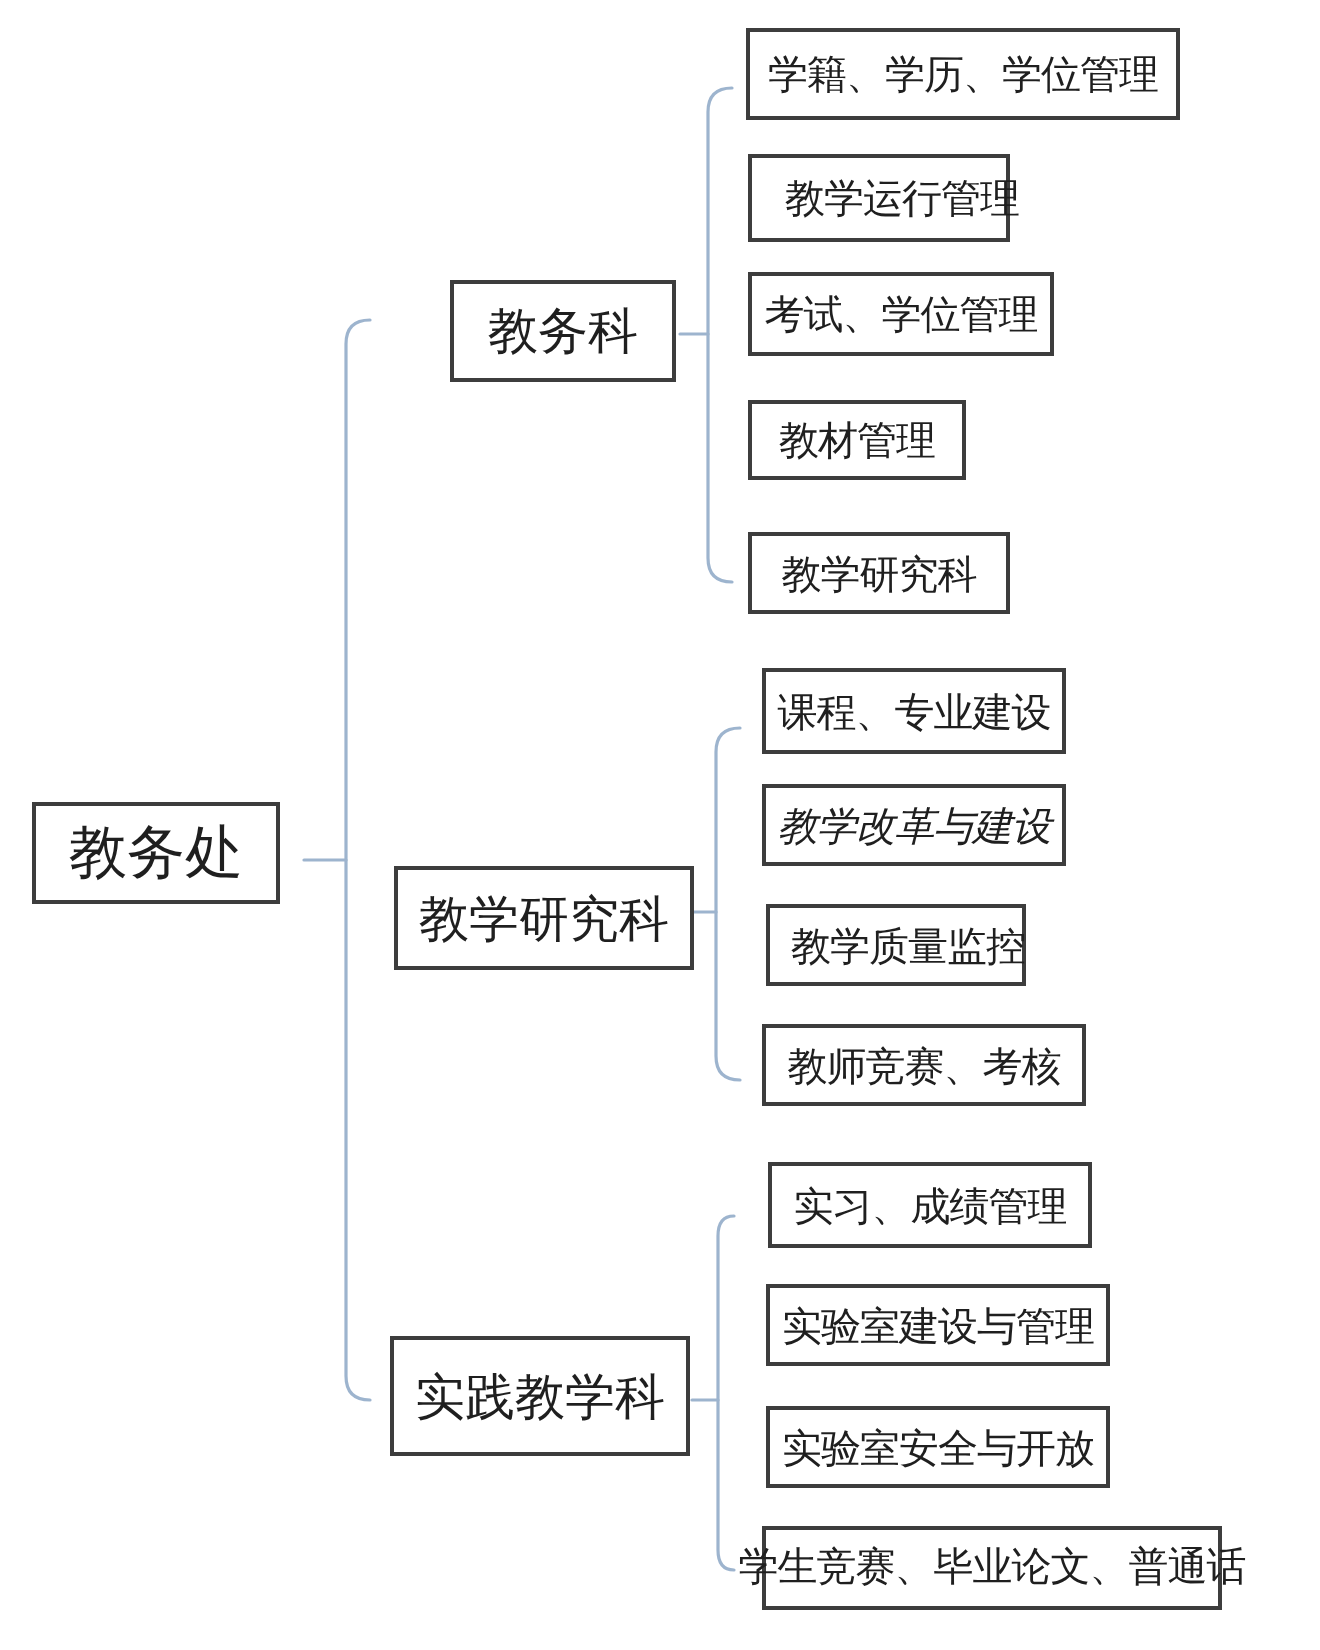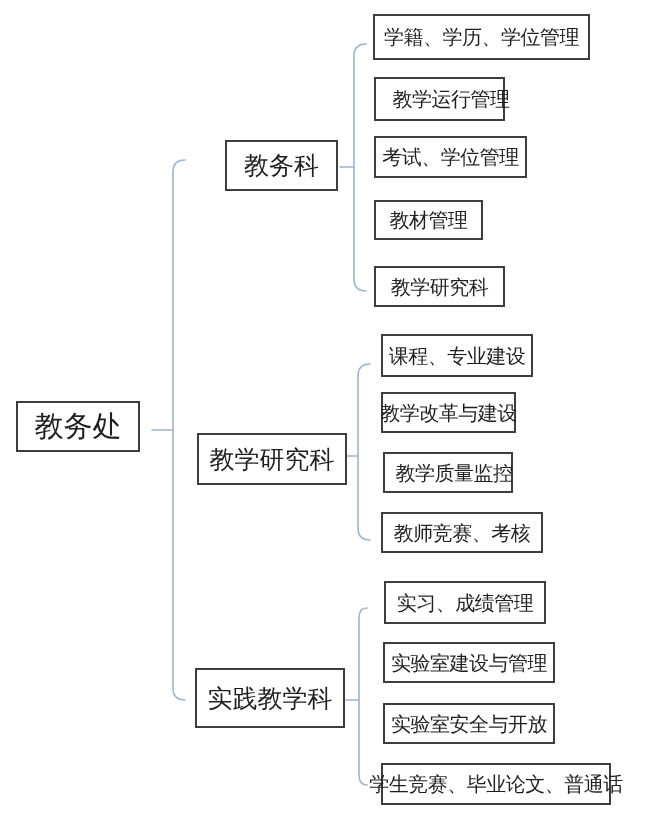--- a/index.html
+++ b/index.html
@@ -68,21 +68,21 @@
   <div class="box section-box" style="left:197px; top:433px; width:150px; height:52px;">教学研究科</div>
   <div class="box section-box" style="left:195px; top:668px; width:150px; height:60px;">实践教学科</div>
 
   <div class="box item-box" style="left:373px; top:14px;  width:217px; height:46px;text-align:right;">学籍、学历、学位管理</div>
   <div class="box item-box" style="left:374px; top:77px;  width:131px; height:44px;padding-left:23px;">教学运行管理</div>
   <div class="box item-box" style="left:374px; top:136px; width:153px; height:42px;">考试、学位管理</div>
   <div class="box item-box" style="left:374px; top:200px; width:109px; height:40px;">教材管理</div>
   <div class="box item-box" style="left:374px; top:266px; width:131px; height:41px;">教学研究科</div>
 
   <div class="box item-box" style="left:381px; top:334px; width:152px; height:43px;">课程、专业建设</div>
-  <div class="box item-box" style="left:381px; top:392px; width:135px; height:41px;">教学改革与建设</div>
+  <div class="box item-box" style="left:381px; top:392px; width:152px; height:41px;font-style:italic;">教学改革与建设</div>
   <div class="box item-box" style="left:383px; top:452px; width:130px; height:41px;padding-left:12px;">教学质量监控</div>
   <div class="box item-box" style="left:381px; top:512px; width:162px; height:41px;">教师竞赛、考核</div>
 
   <div class="box item-box" style="left:384px; top:581px; width:162px; height:43px;">实习、成绩管理</div>
   <div class="box item-box" style="left:383px; top:642px; width:172px; height:41px;">实验室建设与管理</div>
   <div class="box item-box" style="left:383px; top:703px; width:172px; height:41px;">实验室安全与开放</div>
   <div class="box item-box" style="left:381px; top:763px; width:230px; height:42px;font-family:Liberation Serif, serif;">学生竞赛、毕业论文、普通话</div>
 
 </div>
 

